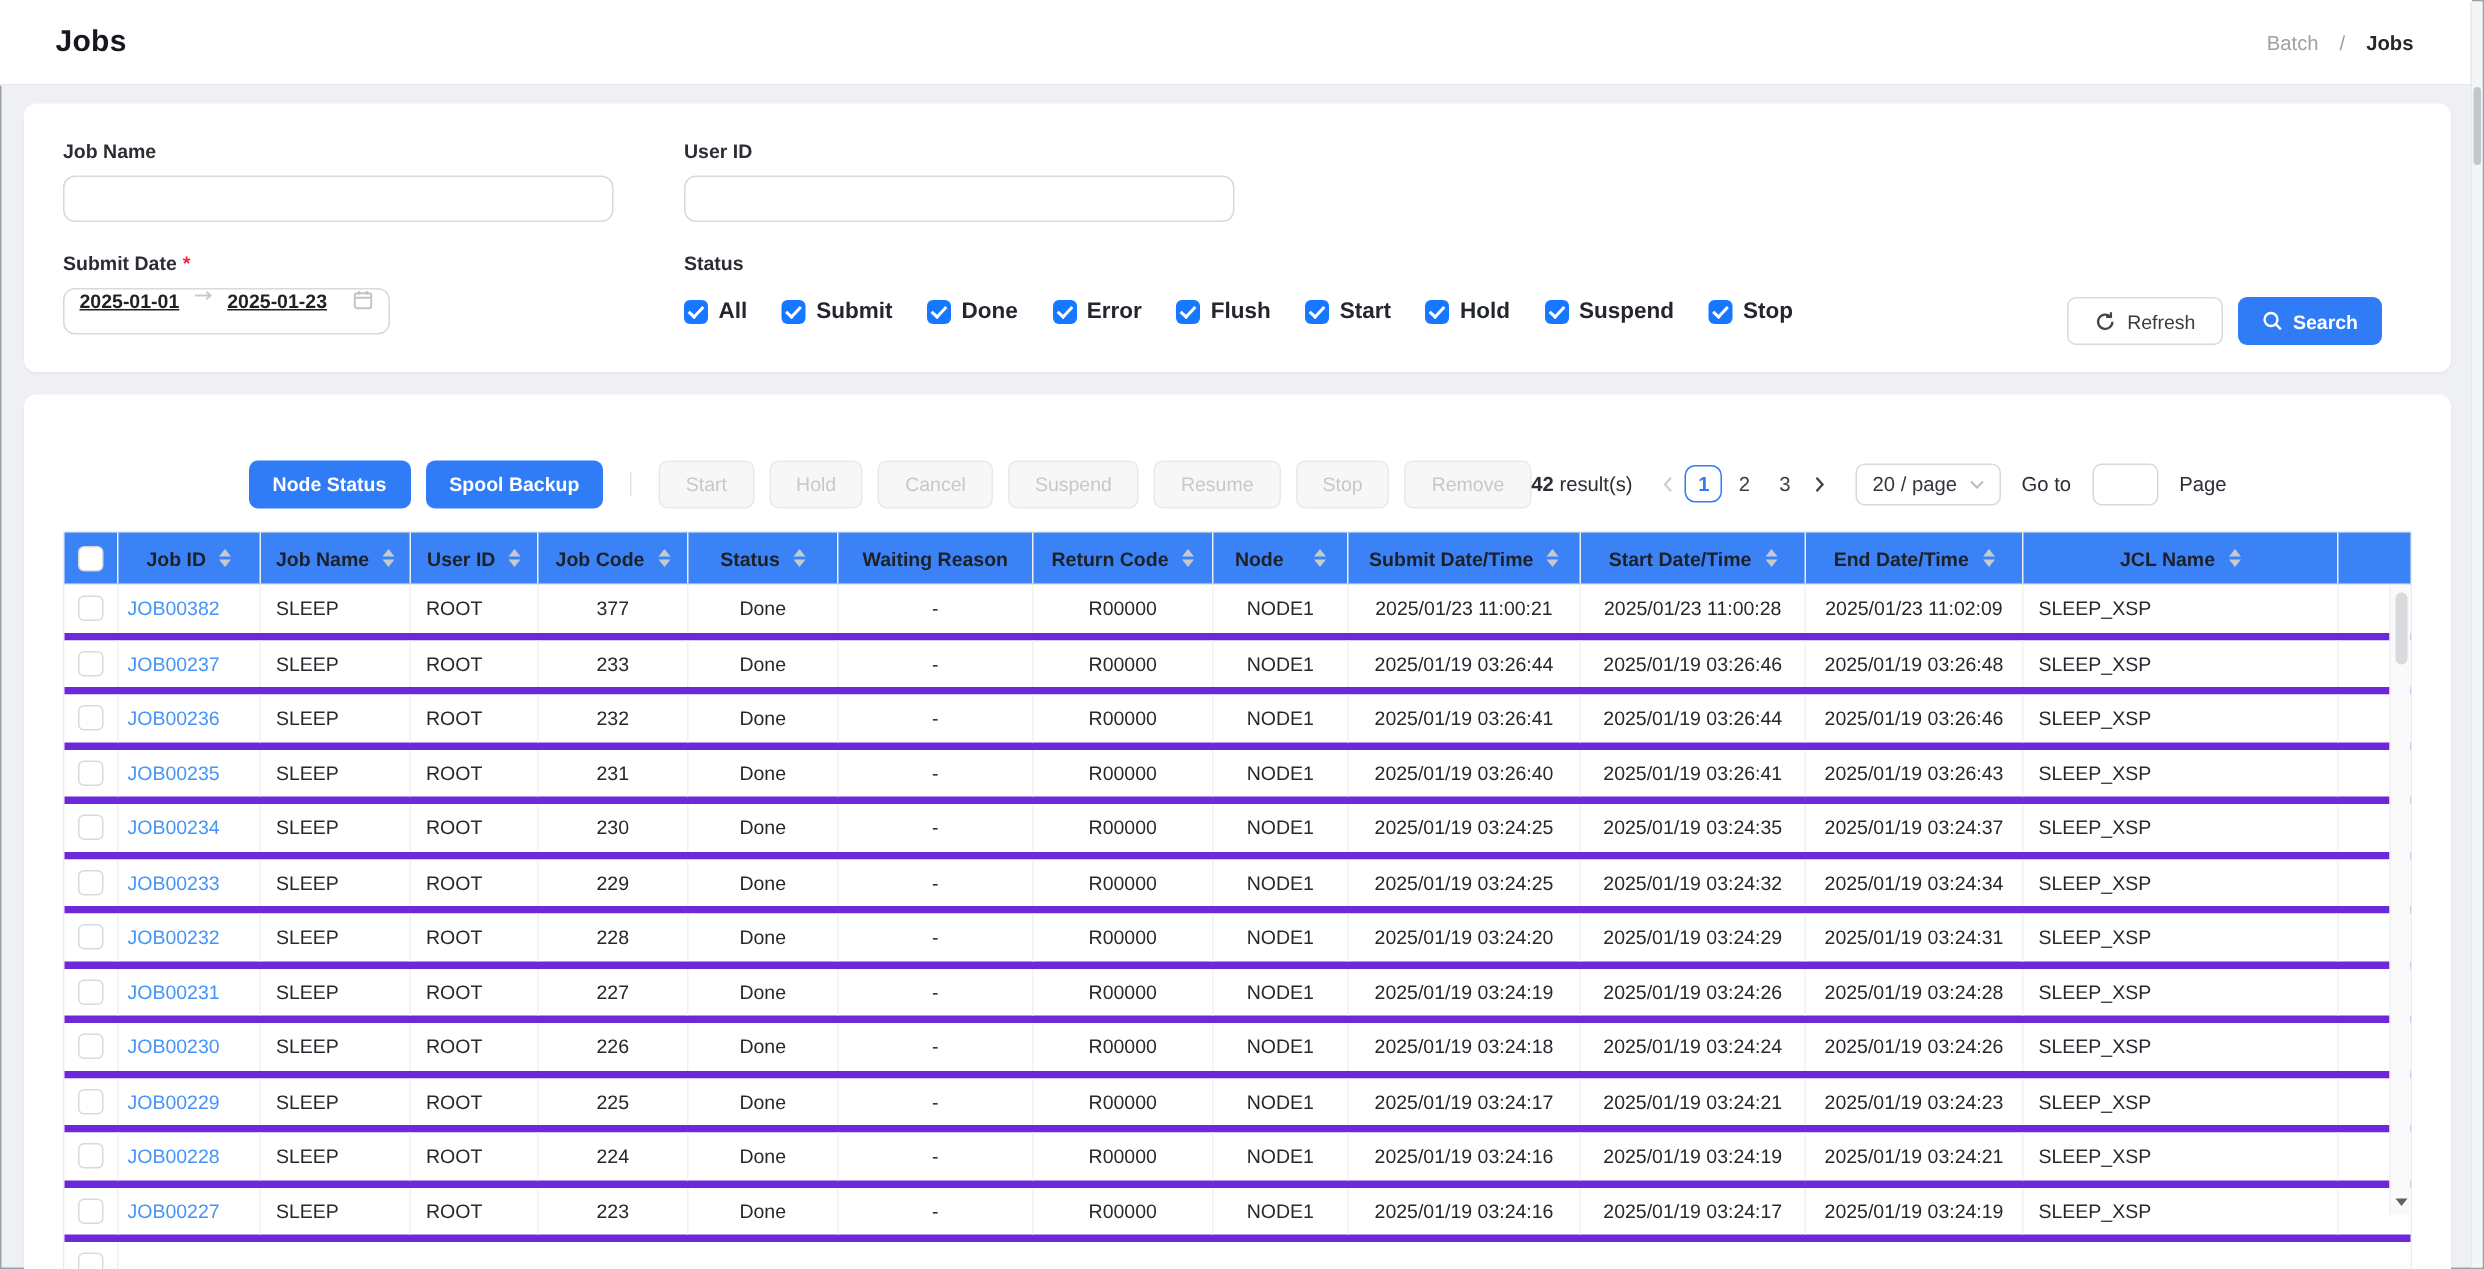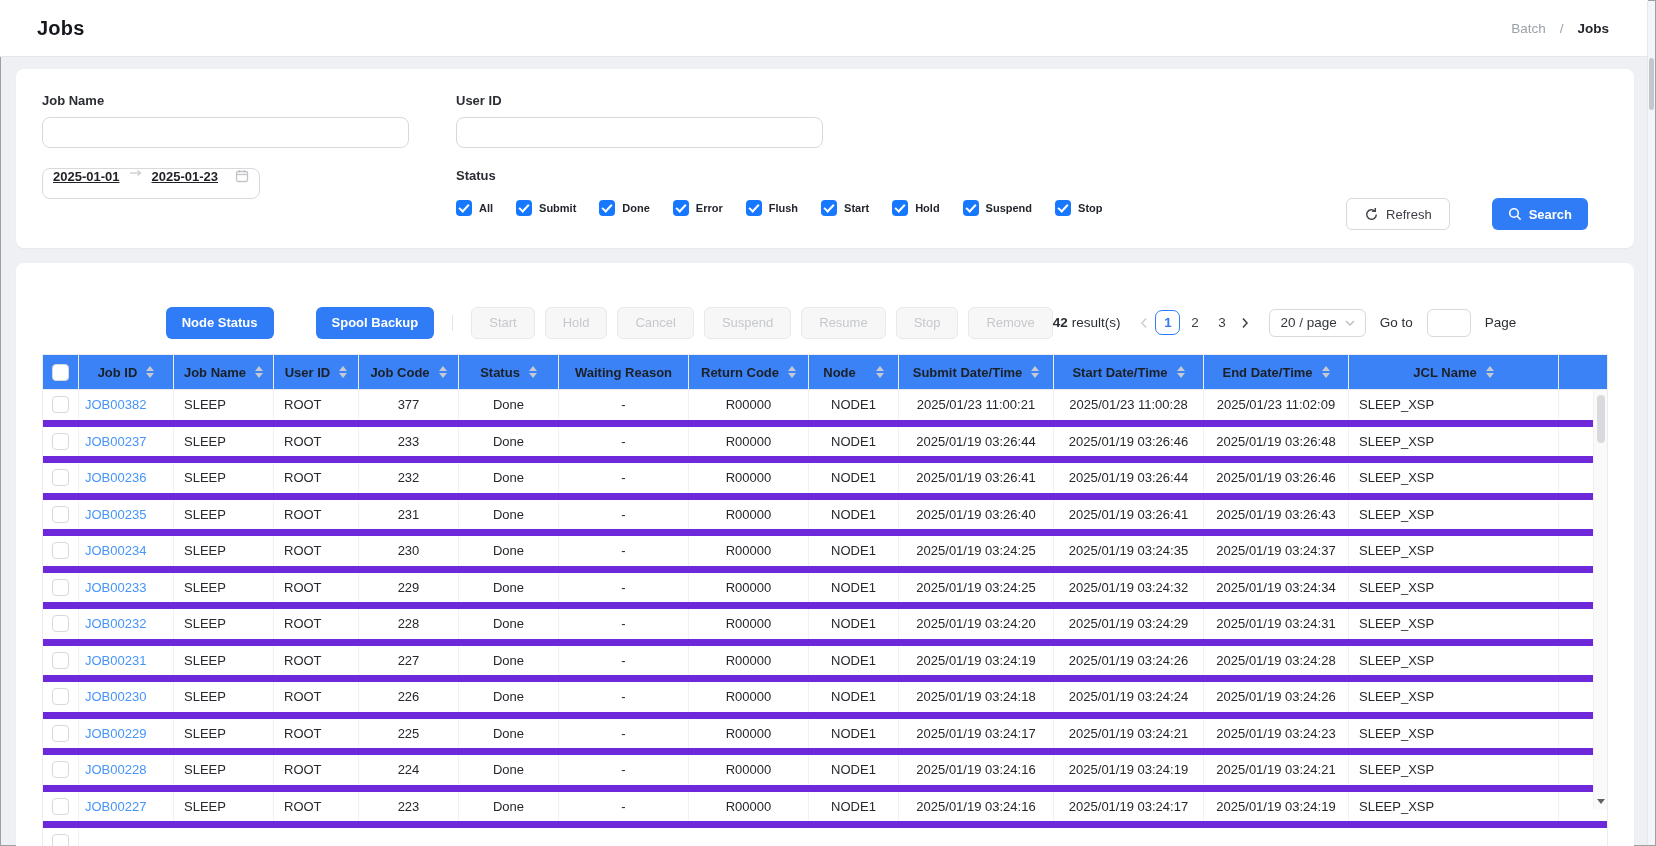--- a/index.html
+++ b/index.html
@@ -27,31 +27,31 @@
   .finput { width:100%; height:31px; border:1px solid #d9d9d9; border-radius:8px; background:#fff;
             padding:0 10px; font-size:13px; color:#333; outline:none; font-family:inherit; }
   .filter-row2 { display:flex; margin-top:20px; align-items:flex-start; }
   .submit-date { width:414px; }
   .star { color:#f5222d; margin-left:4px; font-weight:700; }
   .date-range { width:218px; height:31px; border:1px solid #d9d9d9; border-radius:8px; background:#fff;
                 display:flex; align-items:flex-start; gap:9px; padding:0 10px; font-size:13px;
                 font-weight:600; color:#1f2126; cursor:pointer;text-decoration:underline; }
   .dr-cal { margin-left:auto; display:flex; }
   .status-row { display:flex; align-items:center; gap:23px; height:31px; }
-  .status-item { display:flex; align-items:center; gap:7px; font-size:11px; font-weight:700;
+  .status-item { display:flex; align-items:center; gap:7px; font-size:15px; font-weight:700;
                  color:#23262c; cursor:pointer;text-align:right; }
   .cbx { width:16px; height:16px; background:#1677ff; border-radius:4px; position:relative; flex:none; }
   .cbx::after { content:""; position:absolute; left:5px; top:2px; width:4px; height:8px;
                 border:solid #fff; border-width:0 2px 2px 0; transform:rotate(43deg); }
   .filter-actions { position:absolute; right:46px; bottom:18px; display:flex; gap:10px; }
 
   .btn { height:32px; border-radius:6px; font-size:13px; display:inline-flex; align-items:center;
          justify-content:center; gap:7px; border:none; cursor:pointer; font-family:inherit; }
   .btn.ghost { background:#fff; border:1px solid #d9d9d9; color:#3a3d43; padding:0 17px; }
-  .btn.primary { background:#2f7cf6; color:#fff; padding:0 16px; font-weight:700;margin-left:32px; }
+  .btn.primary { background:#2f7cf6; color:#fff; padding:0 16px; font-weight:700; }
   .btn.disabled { background:#f7f7f8; border:1px solid #e9e9eb; color:#c6c8cc; padding:0 17px; cursor:default; }
 
   
   .table-card { position:relative; height:640px; padding:43px 26px 0; }
   .toolbar { display:flex; justify-content:center; align-items:center; height:33px; margin-bottom:15px; }
   .toolbar-left { display:flex; align-items:center; gap:10px; }
   .rep-host { display:contents; }
   .tb-divider { width:1px; height:16px; background:#e3e4e8; margin:0 8px; }
   .toolbar-right { display:flex; align-items:center; gap:14px; font-size:13.5px; color:#2b2e34; }
   .results b { font-weight:700; }
@@ -70,21 +70,21 @@
   
   .table { position:relative; border:1px solid #ebecee; border-bottom:none; background:#fff; }
   .thead { display:flex; height:35px; background:#3b82f6; border-bottom:1px solid #e9eaec; }
   .th { display:flex; align-items:center; justify-content:center; gap:9px; font-size:13px;
         font-weight:700; color:#1c2027; border-right:1px solid #ececee; cursor:pointer; }
   .sort { display:flex; flex-direction:column; gap:2px; }
   .sort .up   { width:0; height:0; border-left:4px solid transparent; border-right:4px solid transparent;
                 border-bottom:5px solid #c6c9cf; }
   .sort .down { width:0; height:0; border-left:4px solid transparent; border-right:4px solid transparent;
                 border-top:5px solid #c6c9cf; }
-  .tr { display:flex; height:36.5px; border-bottom:7px solid #6d28d9; background:#fff; }
+  .tr { display:flex; height:36.5px; border-bottom:5px solid #6d28d9; background:#fff; }
   .td { display:flex; align-items:center; justify-content:center; font-size:13px; color:#26282d;
         border-right:1px solid #f1f1f2; white-space:nowrap; overflow:hidden; }
   .td.al { justify-content:flex-start; padding-left:10px; }
   .tr > :nth-child(2) { justify-content:flex-start; padding-left:6px; }
   .link { color:#4694f8; text-decoration:none; cursor:pointer; }
 
   .thead > :nth-child(1),  .tr > :nth-child(1)  { width:36px;  flex:none; }
   .thead > :nth-child(2),  .tr > :nth-child(2)  { width:95px;  flex:none; }
   .thead > :nth-child(3),  .tr > :nth-child(3)  { width:100px; flex:none; }
   .thead > :nth-child(4),  .tr > :nth-child(4)  { width:85px;  flex:none; }
@@ -139,20 +139,23 @@
           </div>
 
           <div class="field">
             <label class="flabel">User ID</label>
             <input class="finput" type="text" style="">
           </div>
         </div>
 
       <div class="filter-row2">
         <div class="submit-date">
+          <label class="flabel">
+            <span>Submit Date</span><span class="star">*</span>
+          </label>
           <div class="date-range">
             <span>2025-01-01</span>
             <svg width="14" height="8" viewBox="0 0 14 8">
                 <line x1="1" y1="4" x2="11" y2="4" stroke="#c6c9ce" stroke-width="1.2"></line>
                 <polyline points="8.5,1.5 11.5,4 8.5,6.5" fill="none" stroke="#c6c9ce" stroke-width="1.2"></polyline>
               </svg>
             <span>2025-01-23</span>
             <span class="dr-cal">
               <svg width="14" height="14" viewBox="0 0 14 14">
                   <rect x="1.5" y="2.5" width="11" height="10" rx="1.5" fill="none" stroke="#c0c3c8" stroke-width="1.3"></rect>

